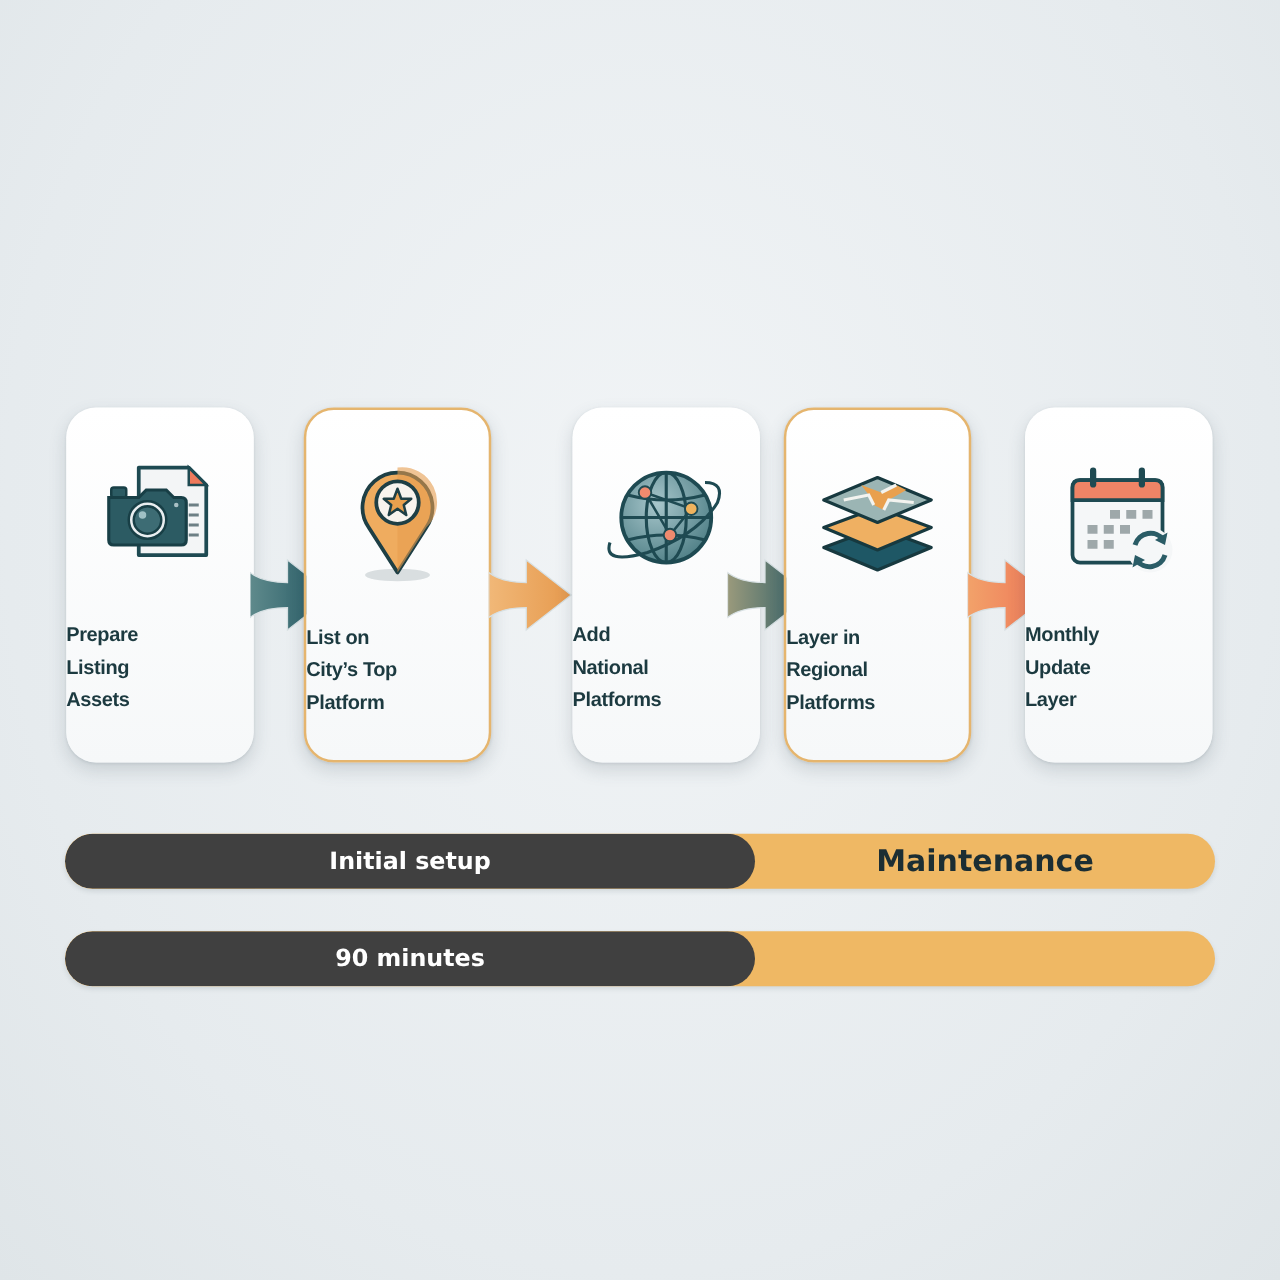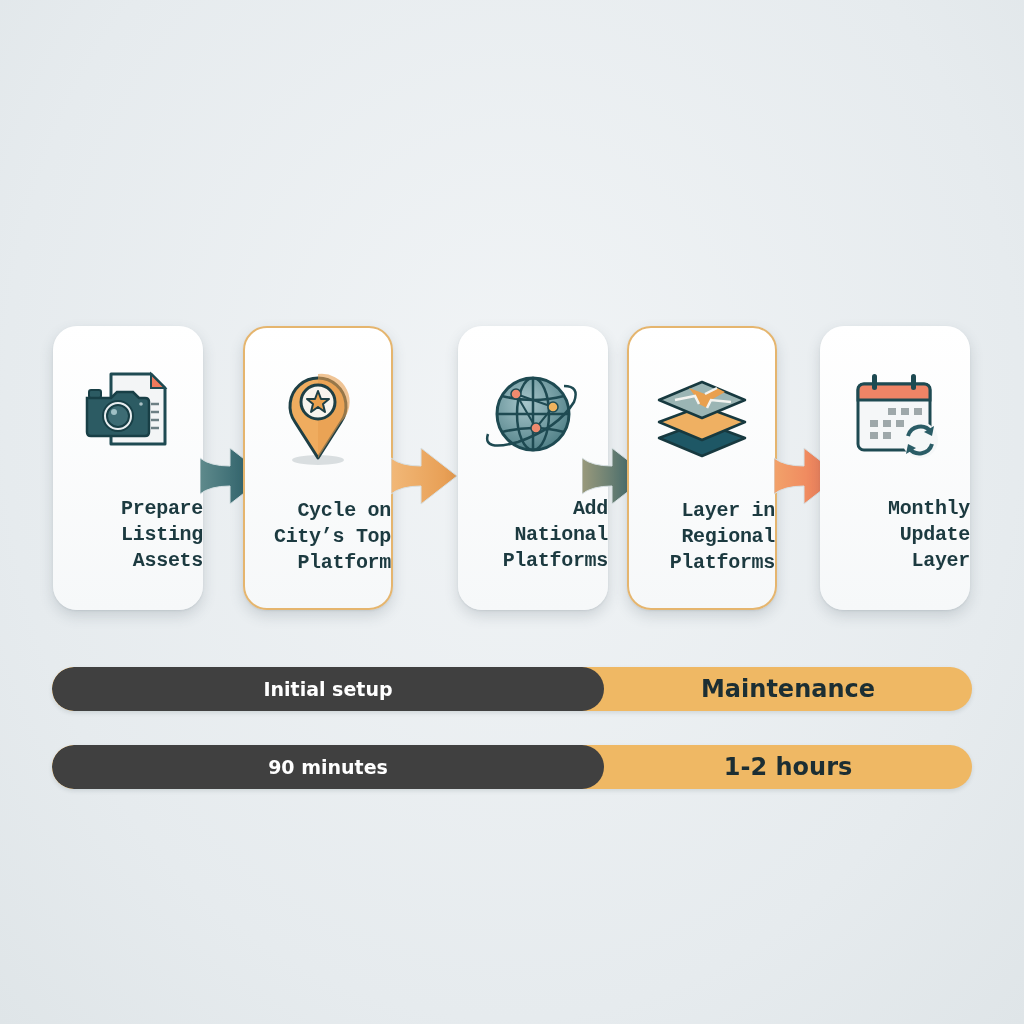--- a/index.html
+++ b/index.html
@@ -12,23 +12,23 @@
   .card {
     position:absolute; top:326px; width:150px; height:284px;
     background: linear-gradient(180deg, #ffffff 0%, #f6f8f9 100%);
     border-radius:24px;
     box-shadow: 0 6px 14px rgba(60,80,90,0.18), 0 1px 2px rgba(60,80,90,0.10);
     box-sizing:border-box;
   }
   .card.hl { border:2px solid #e5b56e; }
   .card .icon { position:absolute; left:50%; top:36px; transform:translateX(-50%); width:110px; height:110px; }
   .card .label {
-    position:absolute; left:0; right:0; top:170px; text-align:right;
-    color:#1c3a40; font-weight:bold; font-size:20px; line-height:26px;
-    font-family: Liberation Mono, monospace; letter-spacing:-0.3px;
+    position:absolute; left:0; right:0; top:170px; text-align:left;
+    color:#1c3a40; font-weight:bold; font-size:16px; line-height:26px;
+    font-family: Liberation Sans, sans-serif; letter-spacing:-0.3px;
   }
   .arrow { position:absolute; top:444px; width:70px; height:64px; }
   .bar {
     position:absolute; left:52px; width:920px; height:44px; border-radius:22px;
     background:#efb864; overflow:hidden;
     box-shadow: 0 2px 4px rgba(60,80,90,0.15);
   }
   .bar .left {
     position:absolute; left:0; top:0; bottom:0; width:552px; border-radius:22px;
     background:#404040;
@@ -78,21 +78,21 @@
 
 <div class="card hl" style="left:243px;">
   <svg class="icon" viewBox="0 0 110 110">
     <ellipse cx="55" cy="96" rx="26" ry="5" fill="#d9dee0"></ellipse>
     <path d="M55 94 L32 58 A28 28 0 1 1 78 58 Z" fill="#efac5f" stroke="#1e3f45" stroke-width="3" stroke-linejoin="round"></path>
     <path d="M55 94 L55 10 A28 28 0 0 1 78 58 Z" fill="#e69c4f" opacity="0.6"></path>
     <circle cx="55" cy="38" r="17" fill="#f8f4ee" stroke="#1e3f45" stroke-width="3"></circle>
     <path d="M55 27 L58 35 L66 35 L60 40 L62 48 L55 43 L48 48 L50 40 L44 35 L52 35 Z" fill="#e9a04e" stroke="#1e3f45" stroke-width="2" stroke-linejoin="round"></path>
   </svg>
   <div class="label">
-    <div>Cycle on</div>
+    <div>List on</div>
     <div>City’s Top</div>
     <div>Platform</div>
   </div>
 </div>
 
 <svg class="arrow" style="left:391px;" viewBox="0 0 70 64">
   <defs>
       <linearGradient id="g2" x1="0" x2="1">
         <stop offset="0" stop-color="#f1b878"></stop>
         <stop offset="1" stop-color="#e69a4e"></stop>
@@ -196,16 +196,13 @@
   </div>
   <div class="right">
     <span>Maintenance</span>
   </div>
 </div>
 
 <div class="bar" style="top:745px;">
   <div class="left">
     <span>90 minutes</span>
   </div>
-  <div class="right">
-    <span>1-2 hours</span>
-  </div>
 </div>
 
 </body></html>

